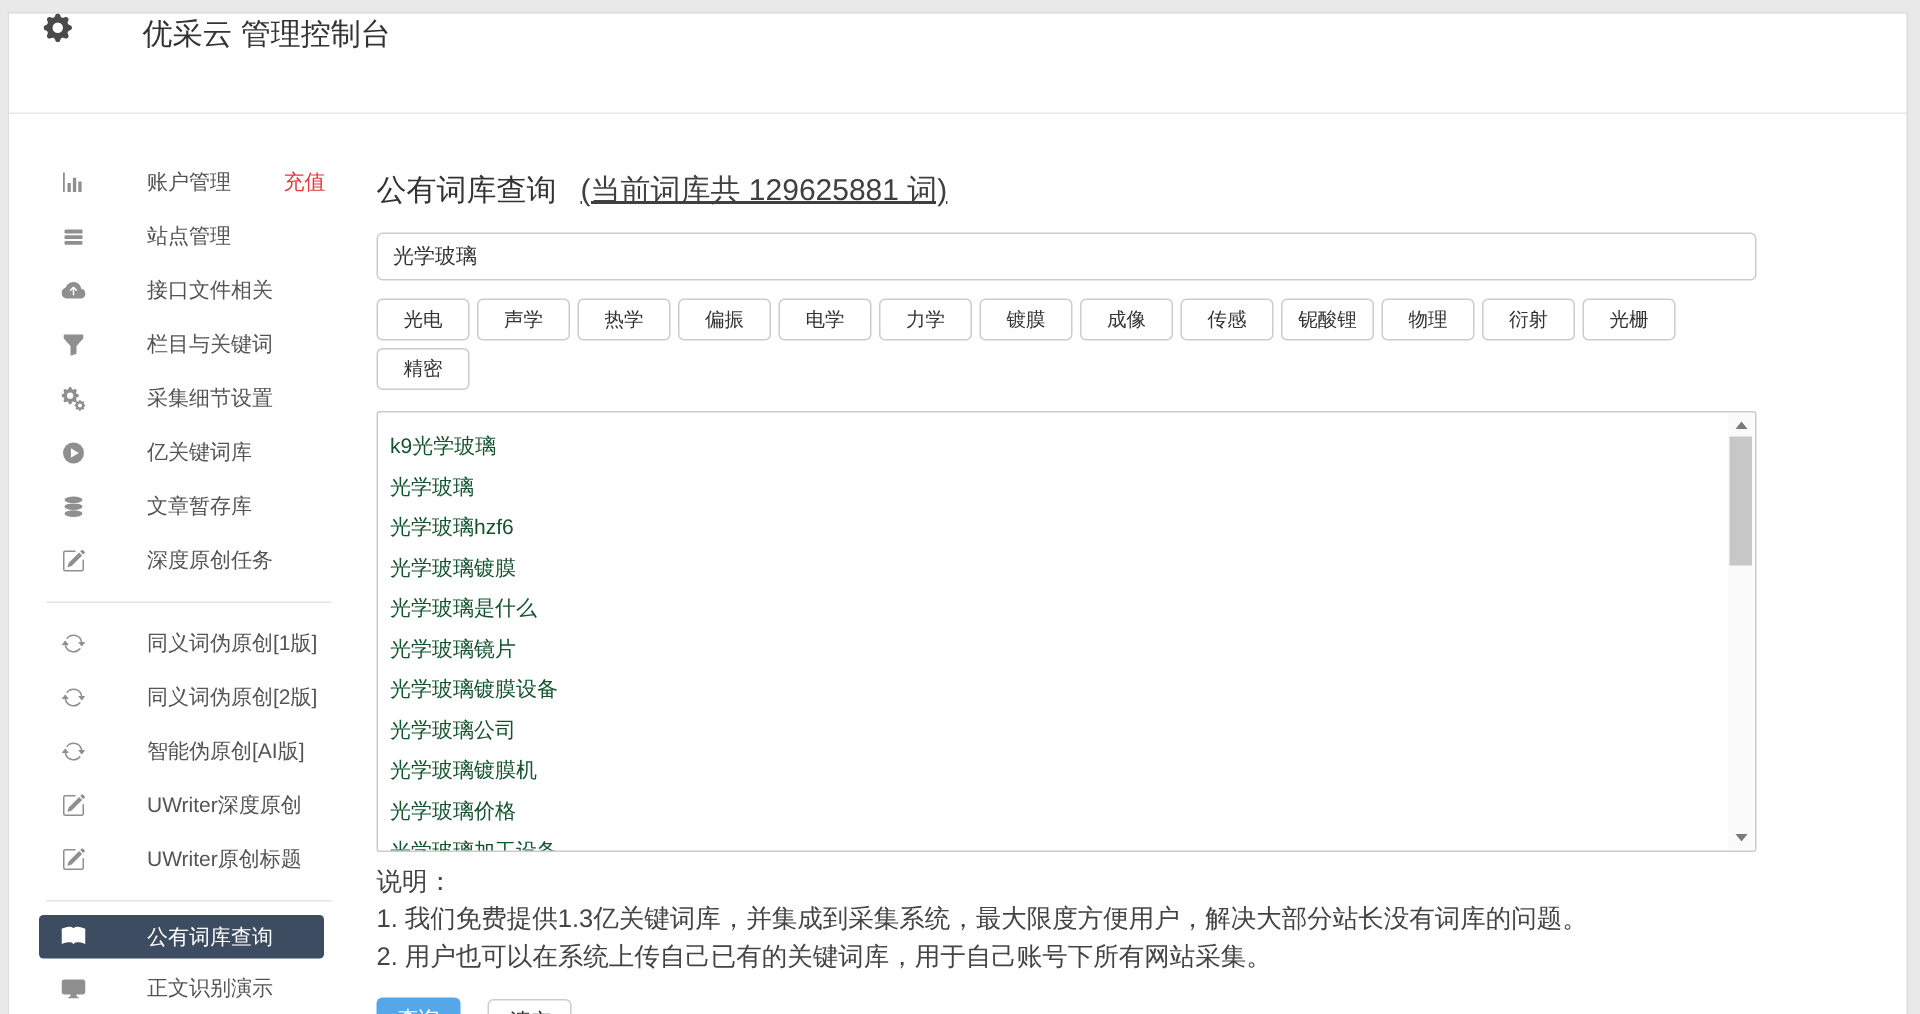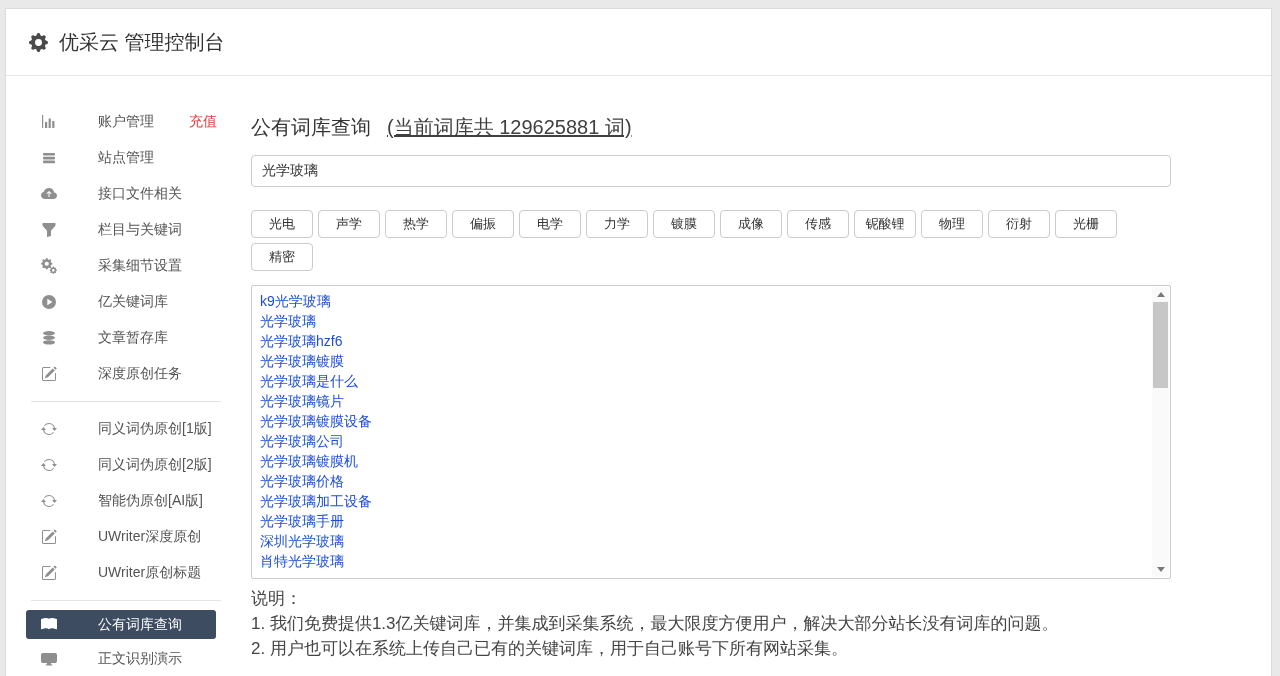--- a/index.html
+++ b/index.html
@@ -1,22 +1,22 @@
 <!DOCTYPE html>
 <html><head>
 <meta charset="utf-8">
 <style>
   * { margin:0; padding:0; box-sizing:content-box; }
   html,body { width:1280px; height:676px; overflow:hidden; }
   body { background:#e9e9e9; font-family:"Liberation Sans","DejaVu Sans",sans-serif; }
   .panel { position:relative; margin:8px 8px 0 5px; height:calc(676px - 8px);
            background:#fff; border:1px solid #dcdcdc; border-bottom:none; box-sizing:border-box; }
   
-  .header { height:66px; display:flex; align-items:center; padding-left:23px;
-            border-bottom:1px solid #e7e7e7; }
+  .header { height:66px; display:flex; align-items:flex-start; padding-left:23px;
+            border-bottom:1px solid #e7e7e7;gap:36px; }
   .header .gear { width:19px; height:19px; color:#4a4a4a; display:inline-flex; }
   .header .gear svg { width:19px; height:19px; }
   .header-title { margin-left:11px; font-size:20px; color:#333; }
   
   .content { display:flex; }
   
   .sidebar { width:240px; flex-shrink:0; padding-top:28px; }
   .side-item { height:36px; display:flex; align-items:center; padding-left:35px;
                font-size:14px; color:#545454; cursor:pointer;gap:29px; }
   .side-item .icon { width:16px; height:16px; color:#8f8f8f; display:inline-flex; flex-shrink:0; }
@@ -28,28 +28,28 @@
                       background:#3e4c61; color:#fff; border-radius:3px; }
   .side-item.active .icon { color:#fff; }
   
   .main { flex:1; padding:37px 0 0 5px; }
   .page-title-row { display:flex; align-items:baseline; line-height:28px; }
   .page-title { font-size:20px; font-weight:400; color:#333; }
   .page-subtitle { font-size:20px; color:#404040; margin-left:16px;text-decoration:underline; }
   .search-input { display:block; margin-top:14px; width:920px; height:32px; border:1px solid #ccc;
                   border-radius:4px; padding:0 10px; font-size:14px; color:#333;
                   box-sizing:border-box; outline:none; font-family:inherit; }
-  .tags { margin-top:23px; width:920px; }
+  .tags { margin-top:12px; width:920px; }
   .tag-btn { display:inline-block; min-width:62px; box-sizing:border-box; text-align:center;
              padding:4px 8px; font-size:13px; color:#333; background:#fff; border:1px solid #ccc;
              border-radius:4px; margin:0 5px 5px 0; cursor:pointer; font-family:inherit; }
   .list-box { position:relative; margin-top:9px; width:920px; height:294px; border:1px solid #ccc;
               border-radius:2px; box-sizing:border-box; overflow:hidden; background:#fff; }
   .list-inner { padding:5px 22px 0 8px; overflow:hidden; height:288px; }
-  .list-item { font-size:14px; color:#1d4ed8; line-height:20px; white-space:nowrap; cursor:default; }
+  .list-item { font-size:14px; color:#14532d; line-height:20px; white-space:nowrap; cursor:default;margin-top:7px; }
   .scrollbar { position:absolute; top:1px; right:1px; bottom:1px; width:17px; background:#fafafa; }
   .scroll-arrow { position:absolute; left:0; width:17px; height:15px; display:flex;
                   align-items:center; justify-content:center; cursor:pointer; }
   .scroll-arrow.up { top:0; } .scroll-arrow.down { bottom:0; }
   .tri-up { width:0; height:0; border-left:4px solid transparent; border-right:4px solid transparent;
             border-bottom:5px solid #7a7a7a; }
   .tri-down { width:0; height:0; border-left:4px solid transparent; border-right:4px solid transparent;
               border-top:5px solid #7a7a7a; }
   .scroll-thumb { position:absolute; top:15px; left:1px; width:15px; height:86px; background:#c7c7c7; cursor:pointer; }
   .notes { margin-top:7px; font-size:17px; color:#444; line-height:25px; }

